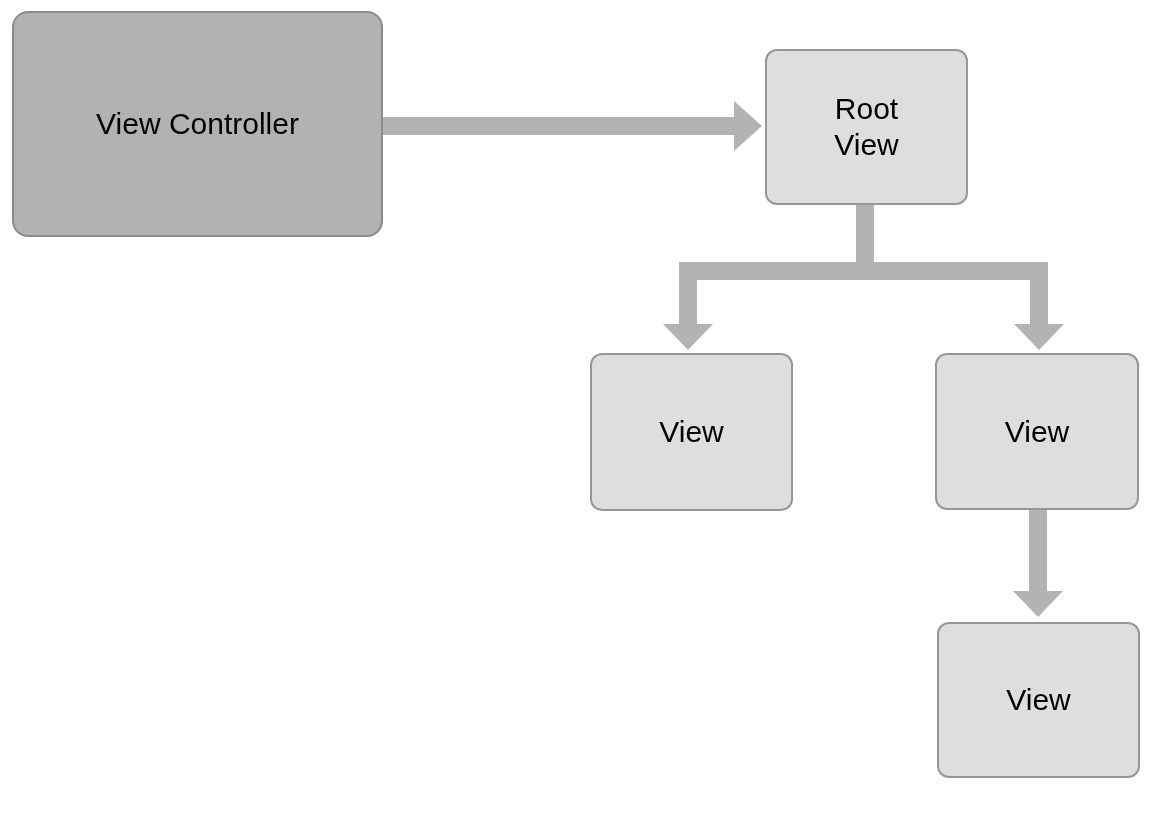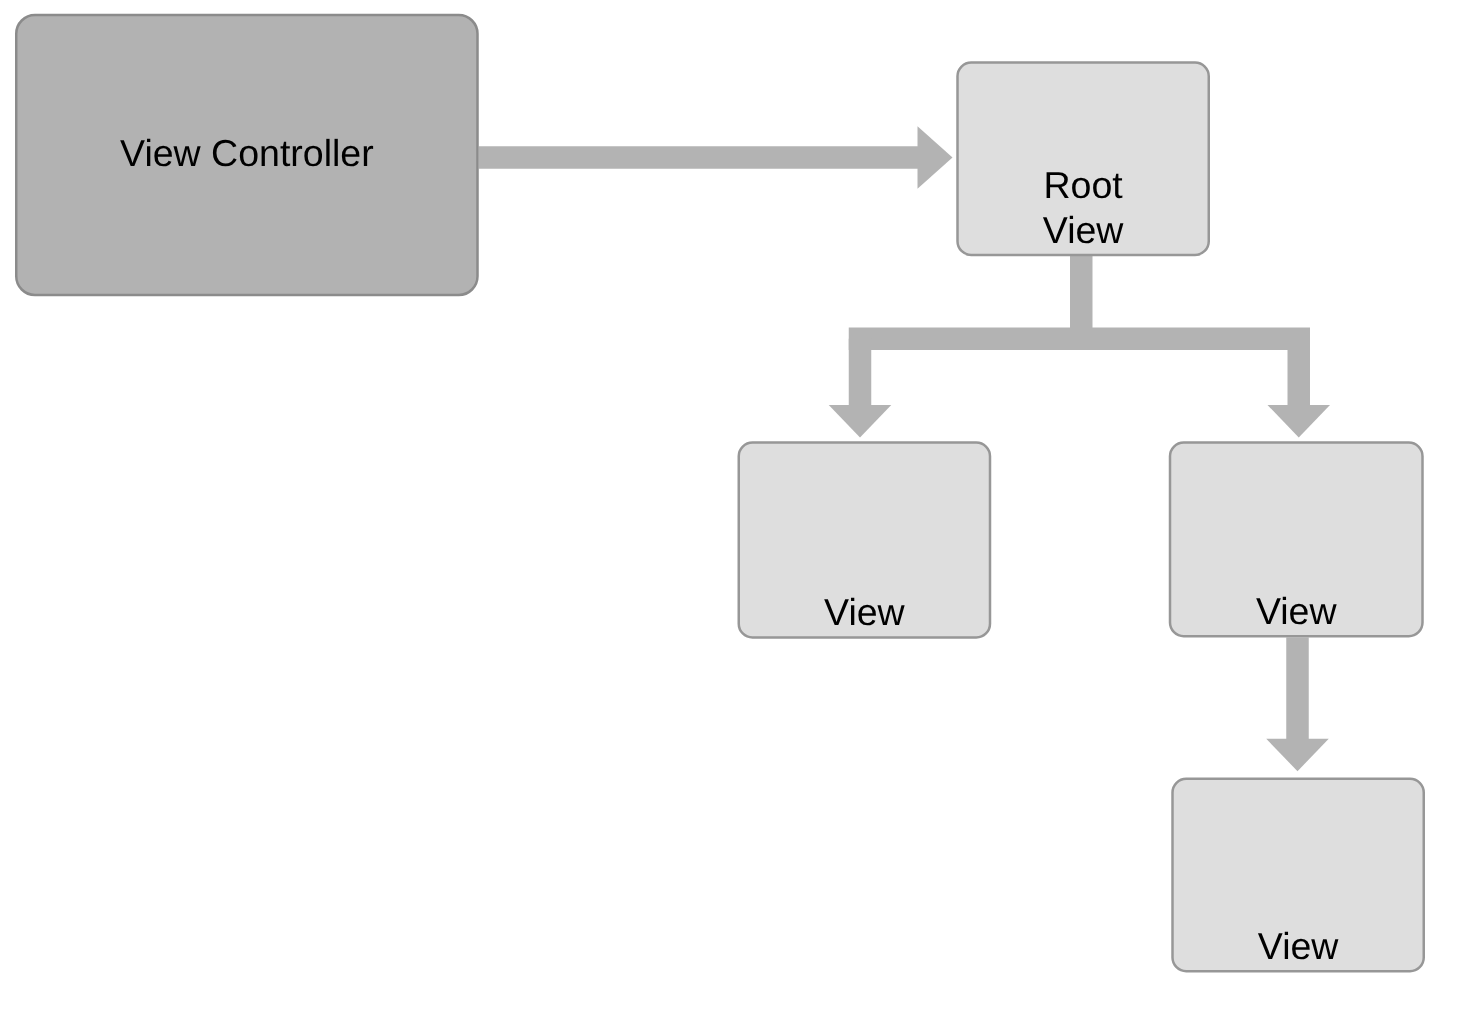--- a/index.html
+++ b/index.html
@@ -42,21 +42,20 @@
     width: 371px;
     height: 226px;
     background: var(--controller-fill, #b2b2b2);
     border: 2px solid var(--controller-border, #8b8b8b);
     border-radius: 16px;
   }
   .node-view {
     background: var(--view-fill, #dedede);
     border: 2px solid var(--view-border, #979797);
     border-radius: 12px;
-    align-items: flex-end;
   }
   .node-root    { left: 765px; top: 49px;  width: 203px; height: 156px; }
   .node-left    { left: 590px; top: 353px; width: 203px; height: 158px; }
   .node-right   { left: 935px; top: 353px; width: 204px; height: 157px; }
   .node-bottom  { left: 937px; top: 622px; width: 203px; height: 156px; }
 
   .arrow-line {
     stroke: var(--arrow, #b3b3b3);
     stroke-width: 18;
     fill: none;

